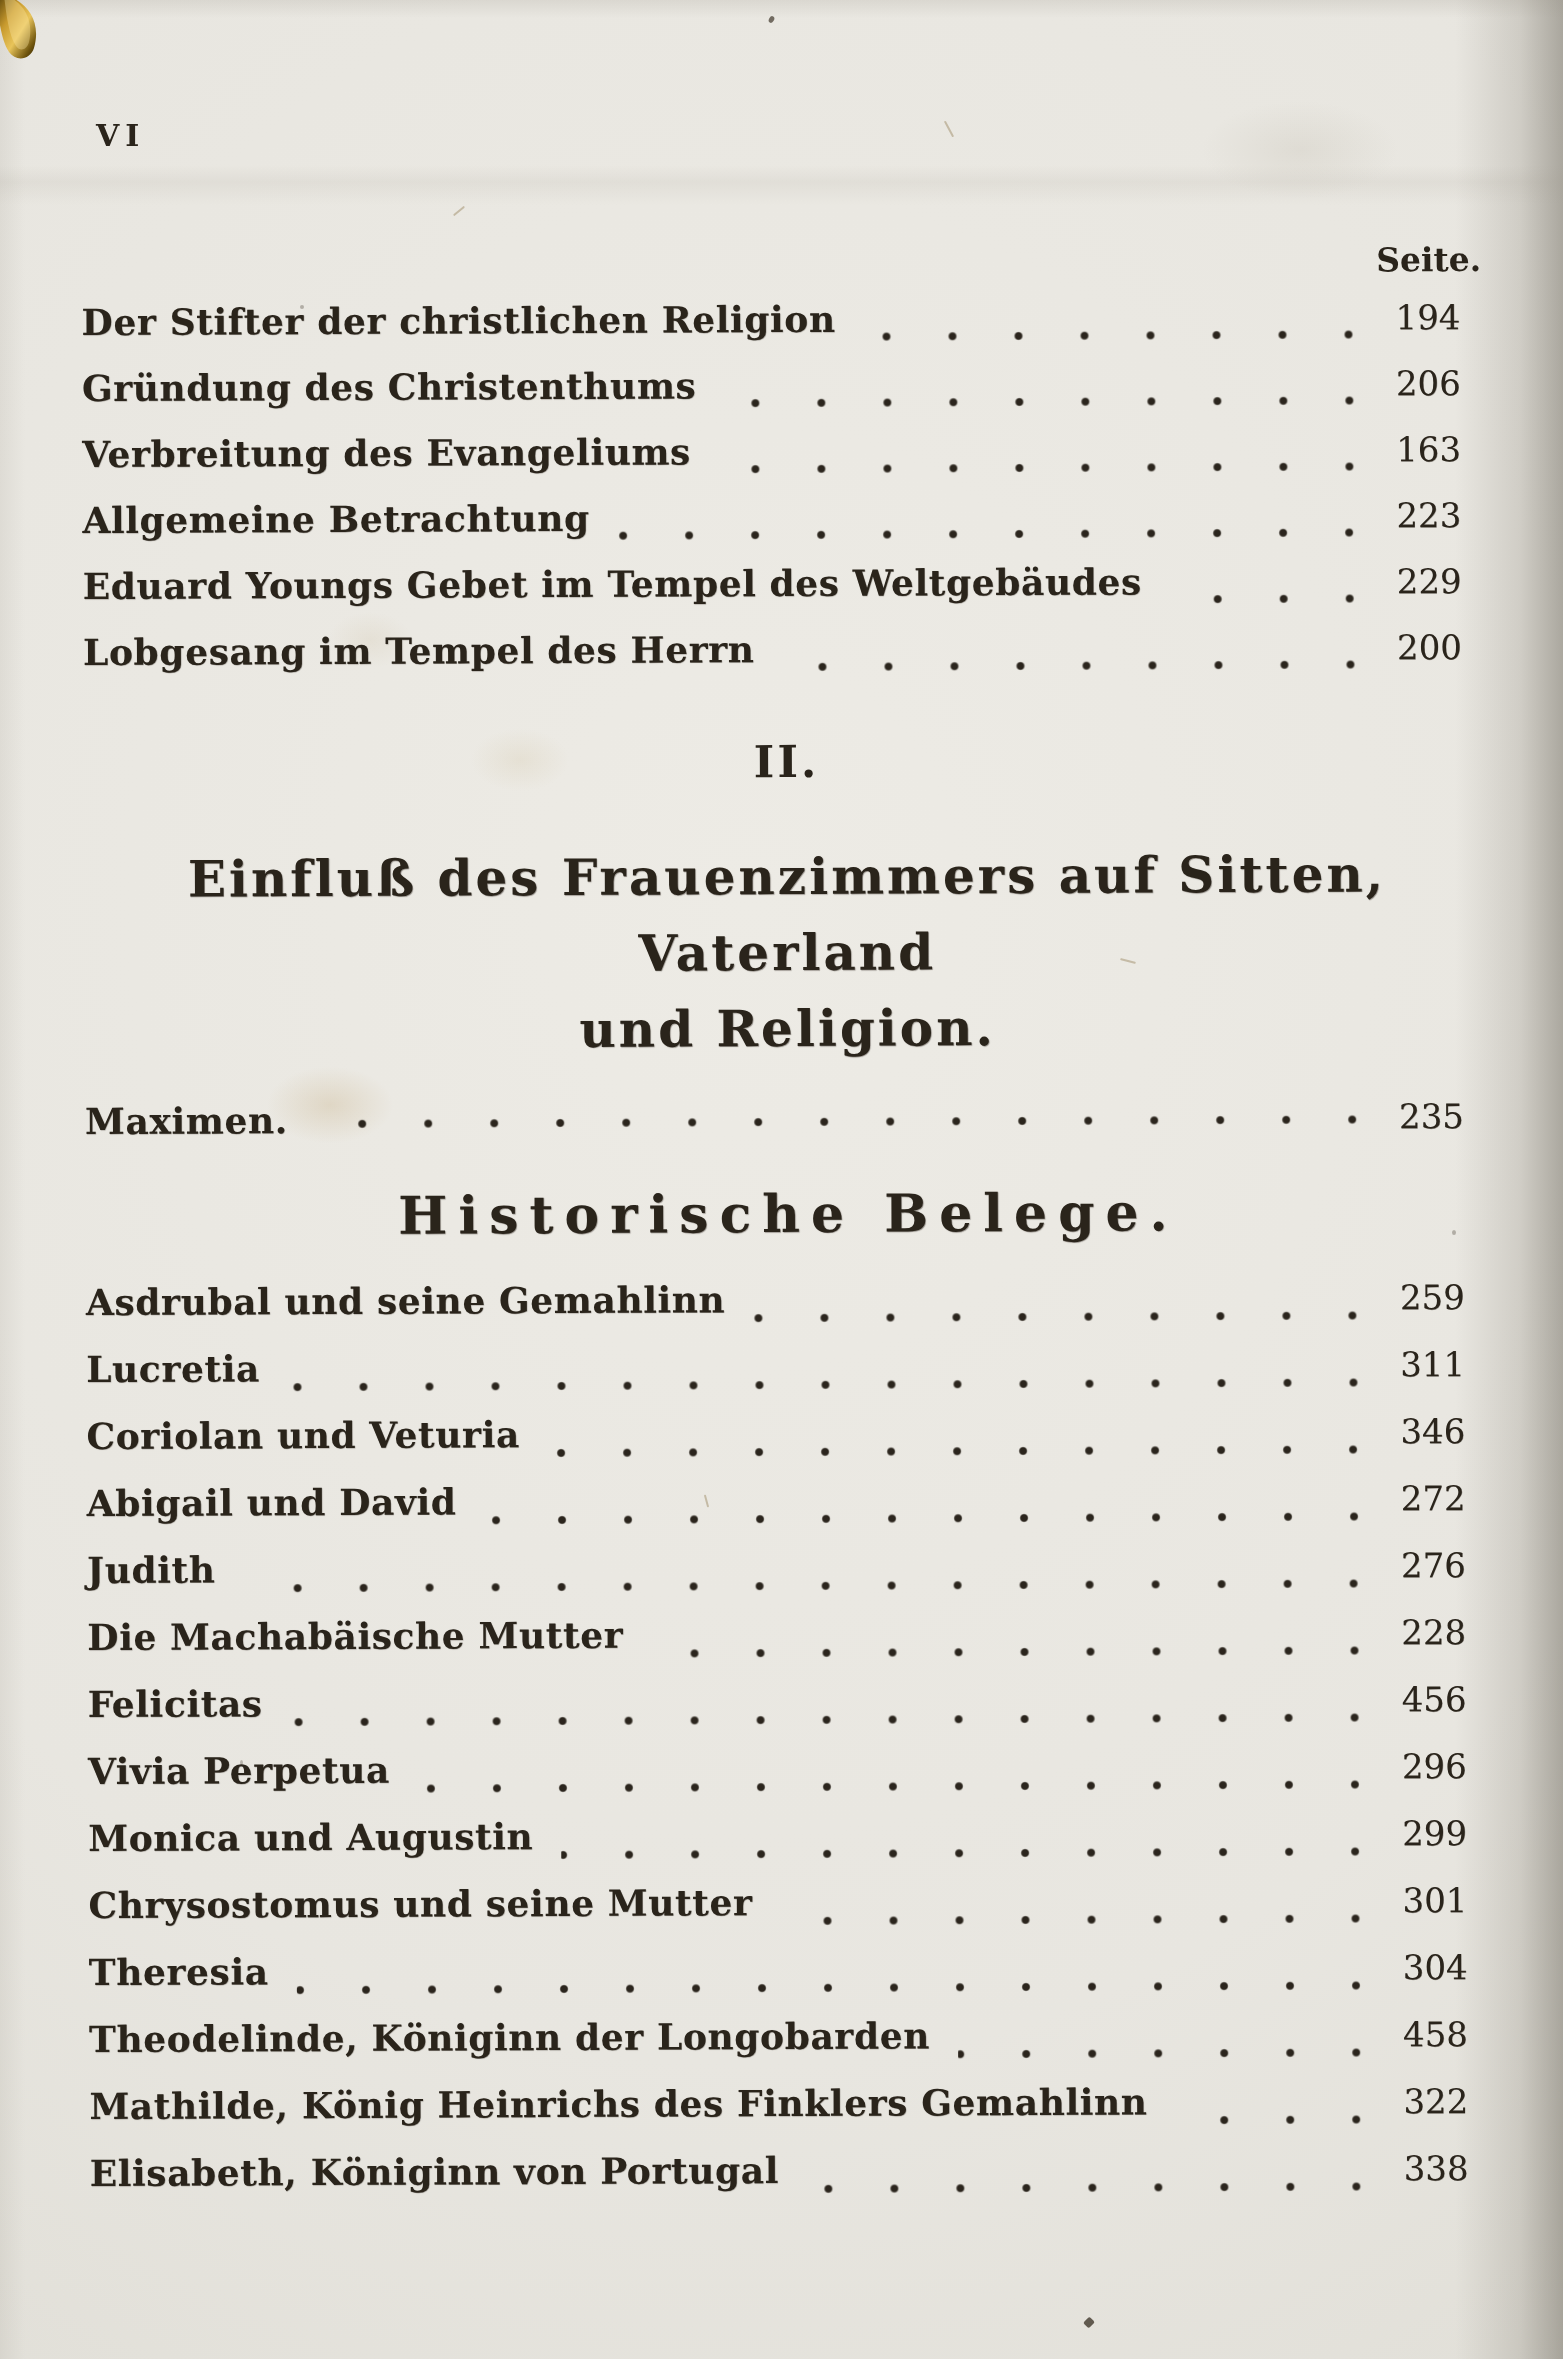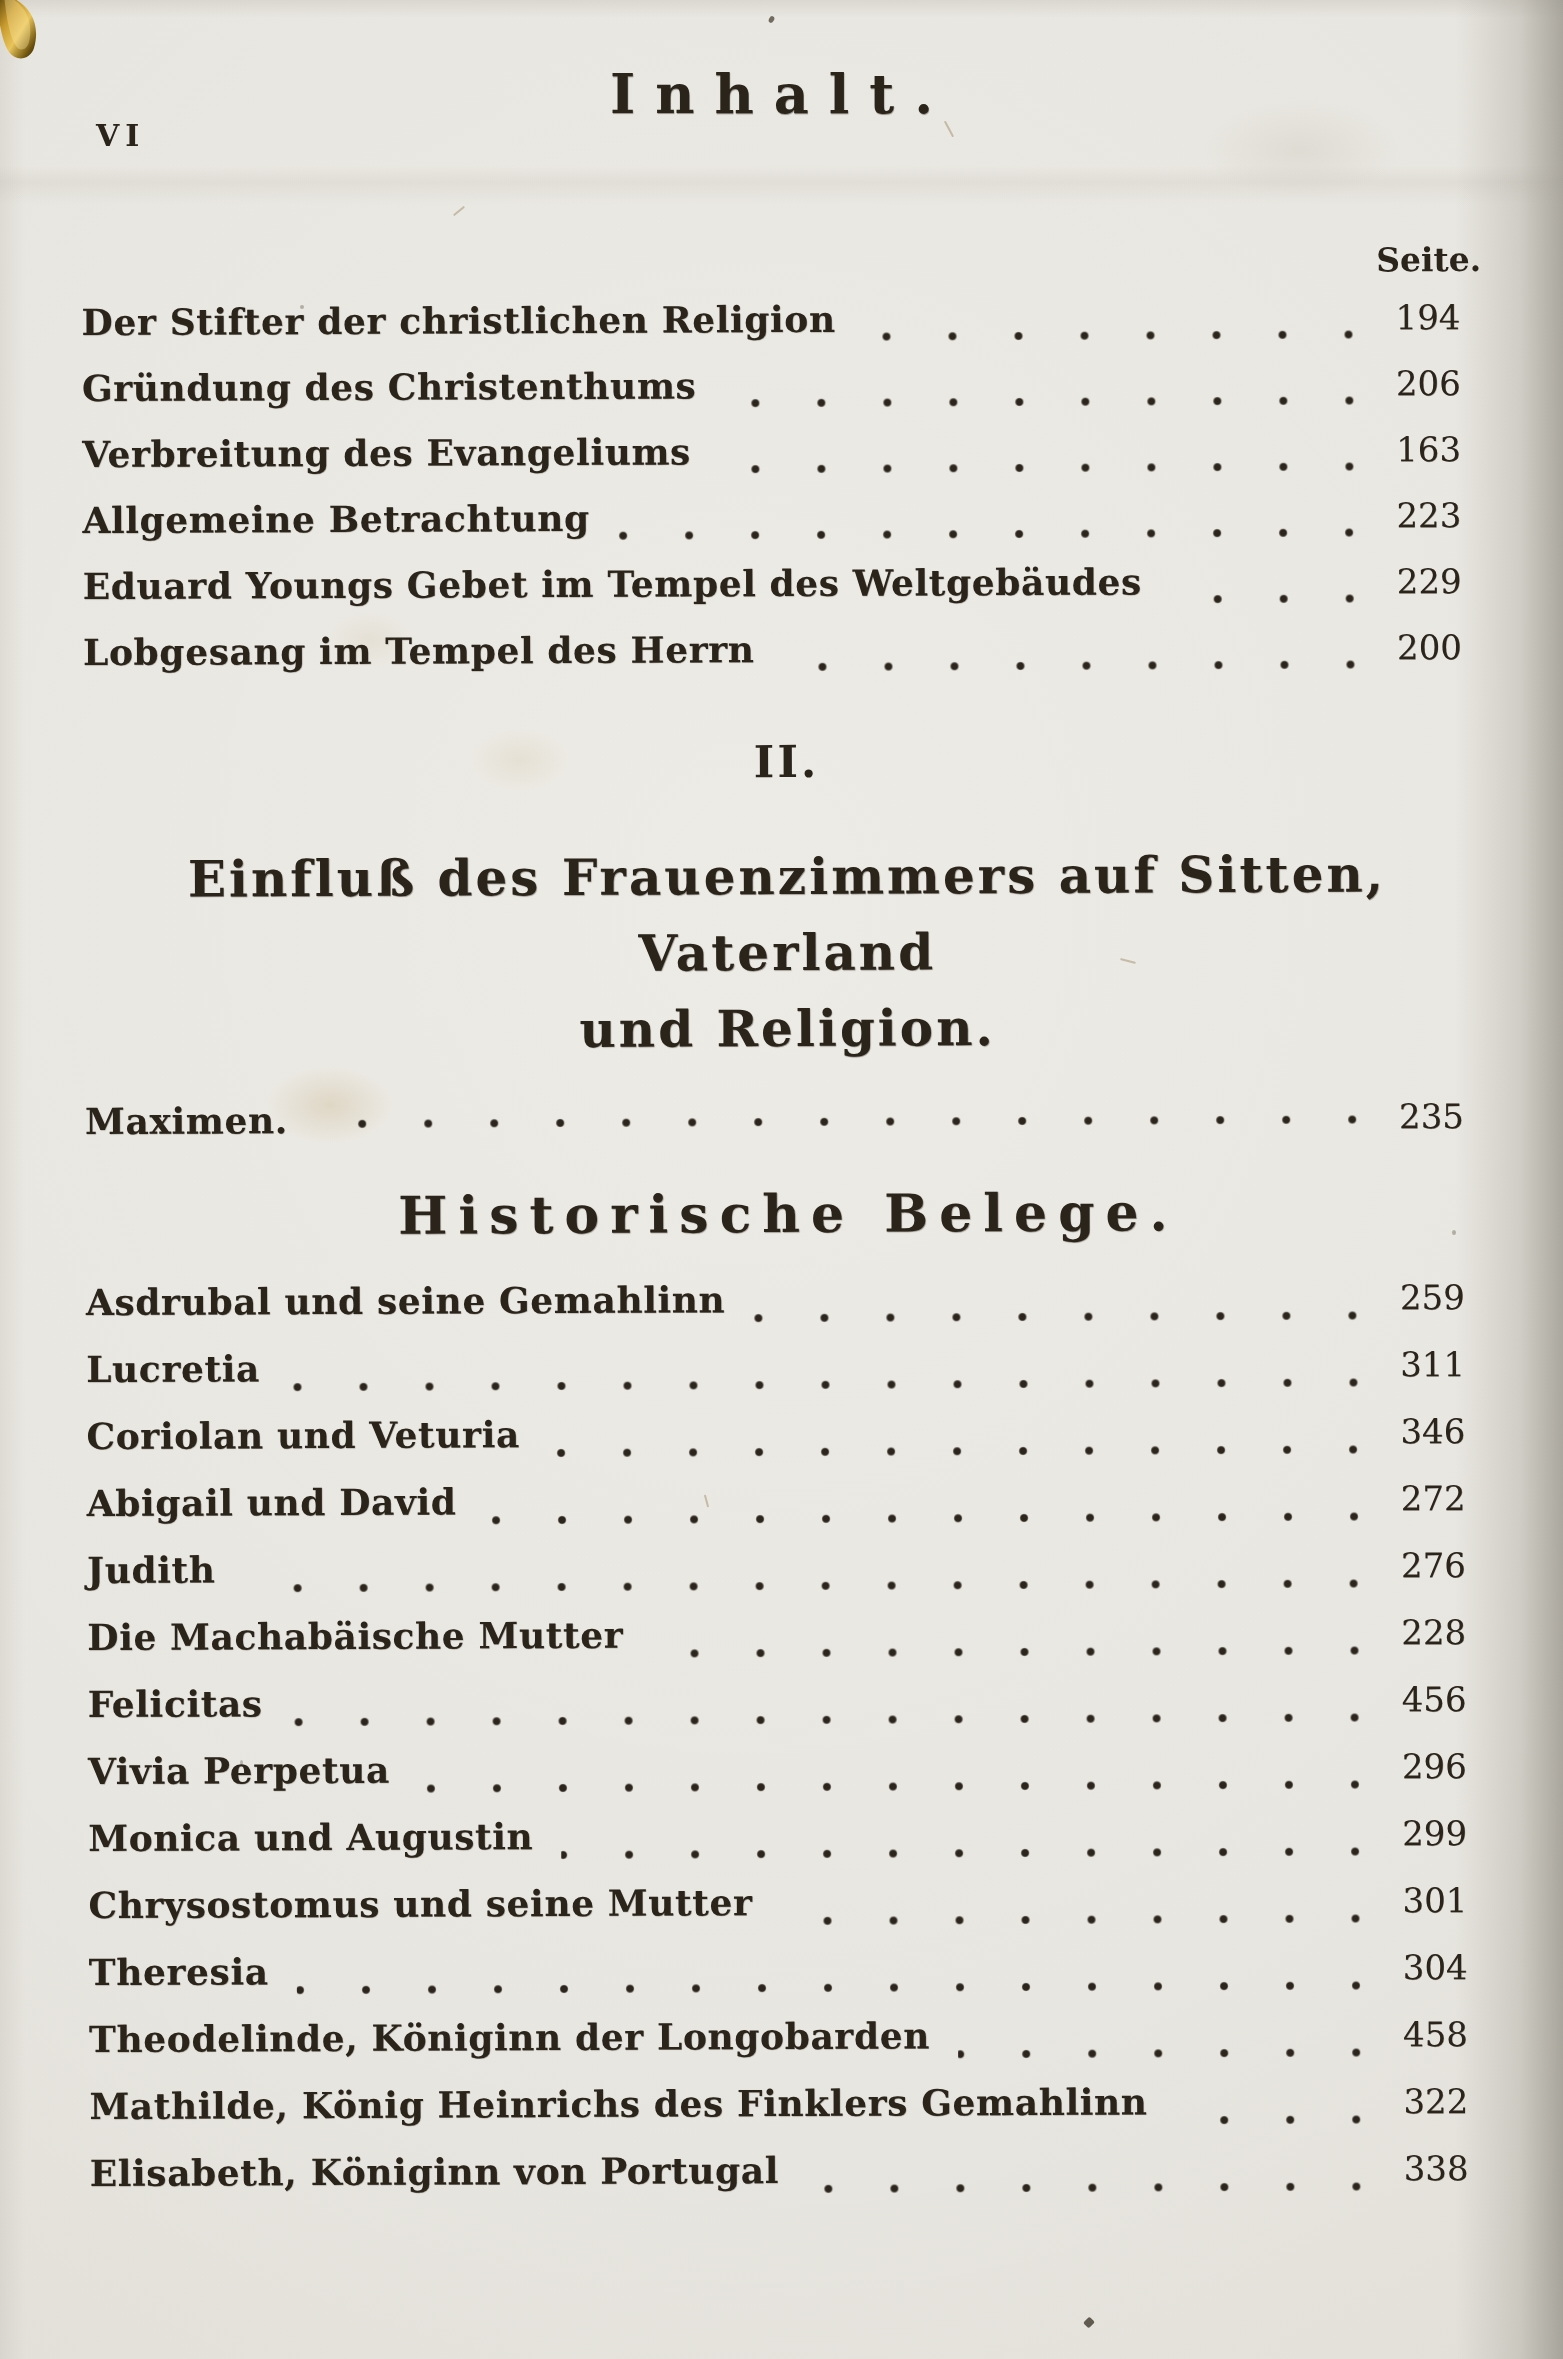--- a/index.html
+++ b/index.html
@@ -101,21 +101,20 @@
         <stop offset="0.6" stop-color="#e8c45a"></stop>
         <stop offset="0.85" stop-color="#6e530c"></stop>
         <stop offset="1" stop-color="#2e2304"></stop>
       </linearGradient>
     </defs>
     <path d="M6,0 C30,6 46,26 38,54 C34,66 20,68 13,58 C4,44 2,18 0,0 Z" fill="url(#gold)"></path>
     <path d="M12,2 C28,10 38,26 33,48 C31,56 24,58 20,52 C12,40 10,16 8,2 Z" fill="rgba(255,235,170,0.35)"></path>
   </svg>
 
   <div class="folio">VI</div>
-  <div class="title">Inhalt.</div>
 
   <div class="tilt">
 
     <div class="seite">Seite.</div>
 
     <div class="rows1">
       <div class="row">
         <span class="t">Der Stifter der christlichen Religion</span>
         <span class="leader"></span>
         <span class="p">194</span>

